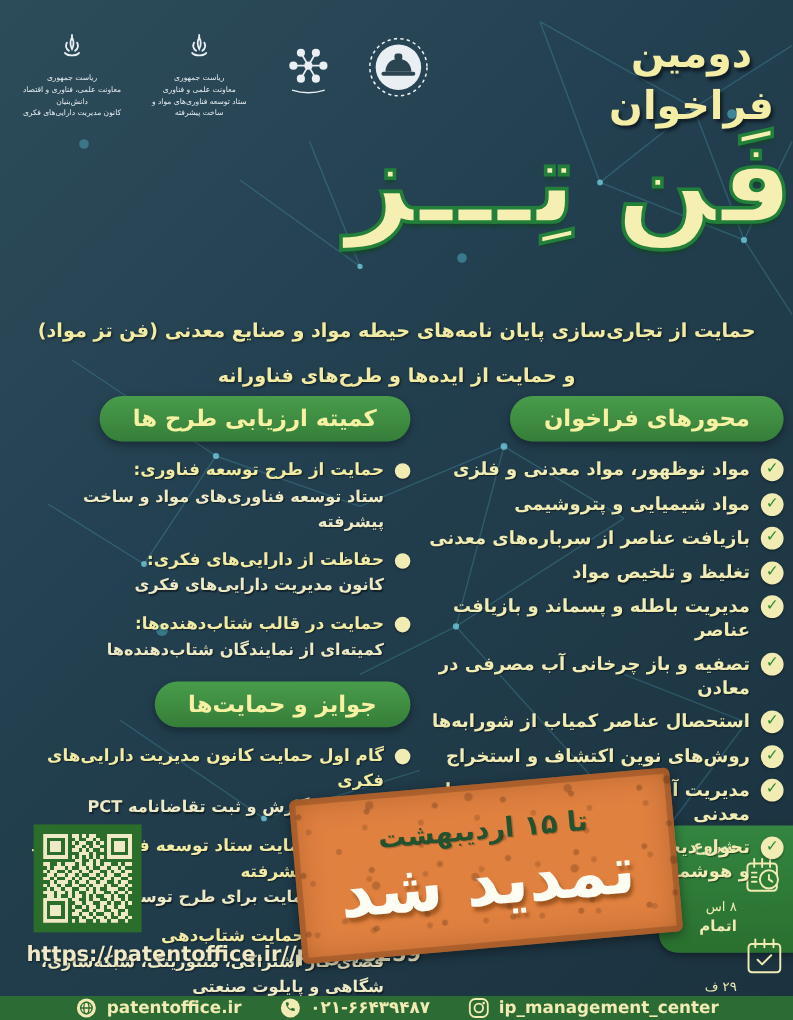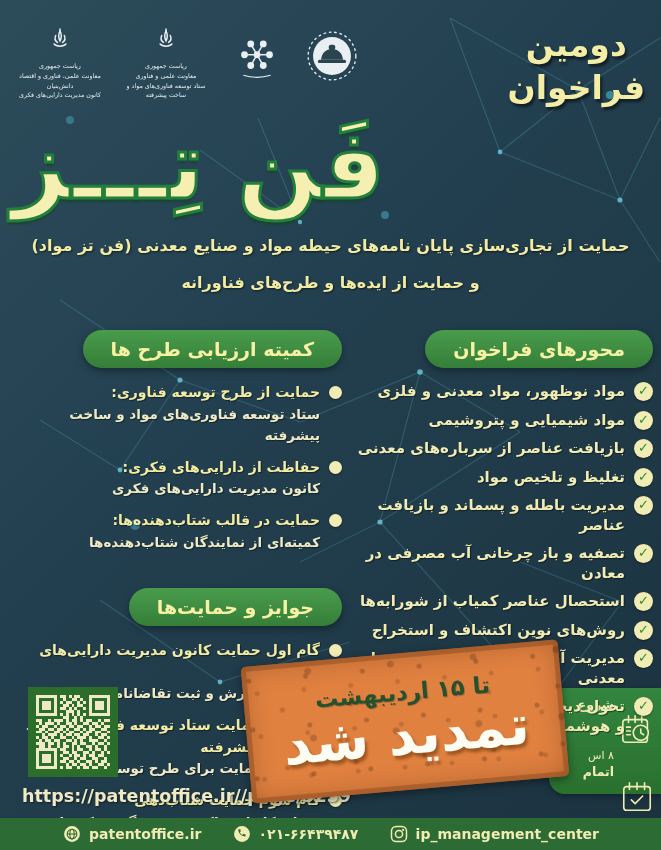--- a/index.html
+++ b/index.html
@@ -13,25 +13,25 @@
   .logo{display:flex;flex-direction:column;align-items:center;text-align:center;color:#e9eff2;}
   .logo-caption{font-size:6.3px;line-height:1.55;color:#e6edf0;margin-top:3px;direction:rtl;}
   .logo-emblem{width:96px;}
   .logo-molecule{width:66px;margin-top:4px;}
   .logo-badge{width:64px;margin-top:2px;}
 
   .call-badge{position:absolute;top:24px;right:16px;z-index:2;text-align:center;
     color:#f3eda6;font-weight:bold;font-size:33px;line-height:1.3;
     text-shadow:2px 3px 3px rgba(0,0,0,.55);}
 
-  .title{position:absolute;top:98px;left:0;right:0;margin:12px;text-align:left;z-index:2;
+  .title{position:absolute;top:98px;left:0;right:0;margin:0;text-align:right;z-index:2;
     font-size:95px;font-weight:bold;color:#f5efb2;letter-spacing:1px;
     -webkit-text-stroke:3px #23803a;text-shadow:0 4px 2px rgba(16,70,30,.55);}
 
-  .subtitle{position:absolute;top:228px;left:0;right:0;text-align:center;z-index:2;
+  .subtitle{position:absolute;top:258px;left:0;right:0;text-align:center;z-index:2;
     color:#f2eba3;font-weight:bold;font-size:16px;line-height:2.3;
     text-shadow:1px 1px 2px rgba(0,0,0,.55);}
 
   
   .sec-header{display:inline-block;background:linear-gradient(180deg,#499c4c,#357e38);
     border-radius:22px;padding:8px 28px;color:#f7f1a3;font-size:19px;font-weight:bold;
     box-shadow:0 3px 7px rgba(0,0,0,.35);margin-bottom:14px;}
 
   .col-axes{position:absolute;top:330px;right:8px;width:320px;z-index:2;}
   .col-left{position:absolute;top:330px;left:14px;width:328px;z-index:2;}
@@ -43,21 +43,21 @@
     color:#2e8b35;font-size:13px;font-weight:bold;display:flex;align-items:center;justify-content:center;
     box-shadow:0 1px 2px rgba(0,0,0,.4);text-shadow:none;}
 
   .step-item{display:flex;align-items:flex-start;gap:9px;margin-bottom:11px;}
   .dot-bullet{flex:0 0 auto;width:13px;height:13px;border-radius:50%;background:#f1ecb4;margin-top:4px;
     box-shadow:0 1px 2px rgba(0,0,0,.4);}
   .step-title{color:#f2eba3;font-weight:bold;font-size:14px;line-height:1.55;
     text-shadow:1px 1px 1px rgba(0,0,0,.45);}
   .step-desc{color:#efeac6;font-weight:bold;font-size:13.5px;line-height:1.55;
     text-shadow:1px 1px 1px rgba(0,0,0,.45);}
-  .awards-header{margin-top:24px;text-align:right;}
+  .awards-header{margin-top:4px;text-align:right;}
 
   
   .qr-box{position:absolute;left:28px;top:687px;width:74px;height:74px;background:#2b6d2b;
     padding:8px;z-index:3;}
   .qr-box svg{width:100%;height:100%;display:block;}
   .url{position:absolute;left:22px;top:786px;direction:ltr;z-index:3;
     color:#efe9c5;font-weight:bold;font-size:17.5px;text-shadow:1px 1px 2px rgba(0,0,0,.5);}
 
   .date-panel{position:absolute;right:0;top:688px;width:112px;height:106px;z-index:1;
     background:linear-gradient(180deg,#338540,#2a702f);border-radius:16px 0 0 16px;
@@ -76,21 +76,21 @@
     background:
       radial-gradient(circle at 12% 30%, rgba(40,20,5,.30) 0 2px, transparent 3px),
       radial-gradient(circle at 80% 15%, rgba(40,20,5,.26) 0 3px, transparent 4px),
       radial-gradient(circle at 55% 80%, rgba(40,20,5,.24) 0 2px, transparent 3px),
       radial-gradient(circle at 30% 65%, rgba(40,20,5,.2) 0 2px, transparent 3px);
     background-size:57px 49px,83px 67px,69px 58px,47px 43px;}
   .stamp-sub{color:#24522f;font-size:23px;font-weight:bold;text-shadow:1px 1px 0 rgba(0,0,0,.18);}
   .stamp-main{color:#fdfdf4;font-size:55px;font-weight:bold;line-height:1.02;
     text-shadow:2px 4px 3px rgba(110,55,10,.55);}
 
-  .footer{position:absolute;bottom:0;left:0;right:0;height:32px;background:#2c6b33;z-index:5;
+  .footer{position:absolute;bottom:0;left:0;right:0;height:20px;background:#2c6b33;z-index:5;
     display:flex;align-items:center;justify-content:space-between;padding:0 62px;direction:ltr;gap:16px;}
   .f-item{display:flex;align-items:center;gap:7px;color:#f1ecb4;font-weight:bold;font-size:14px;}
   .f-item svg{width:20px;height:20px;flex:0 0 auto;}
   .ltr{direction:ltr;unicode-bidi:embed;}
 </style>
 </head>
 <body>
 
 <div class="poster">
 

